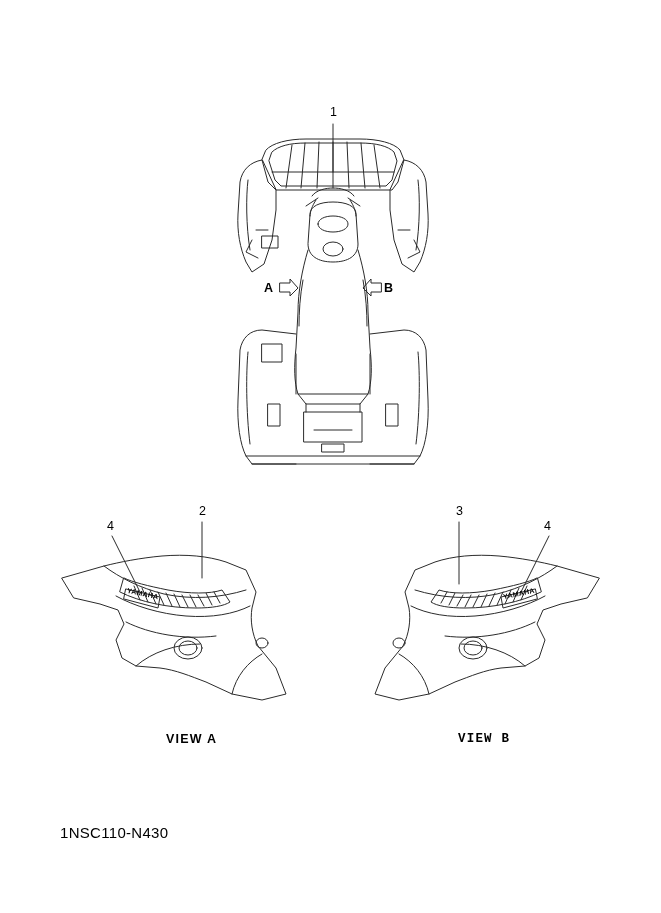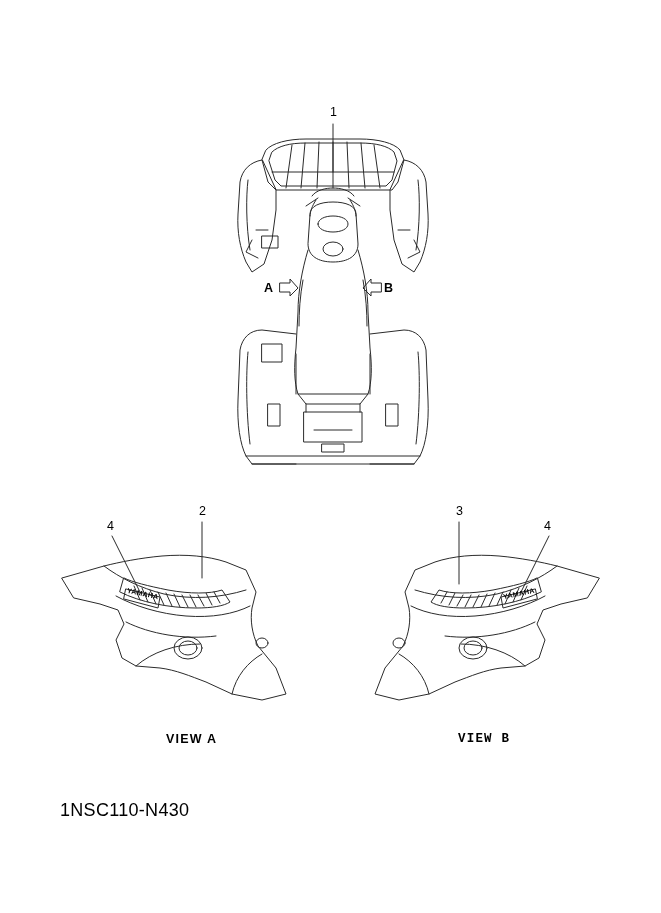--- a/index.html
+++ b/index.html
@@ -41,22 +41,22 @@
     font-weight: bold;
     letter-spacing: 1.2px;
   }
   .ab-label {
     font-size: 12.5px;
     font-weight: bold;
   }
   .partcode {
     position: absolute;
     left: 60px;
-    top: 800px;
-    font-size: 18px;
+    top: 824px;
+    font-size: 15px;
     letter-spacing: 0.3px;
   }
 </style>
 </head>
 <body>
 
 <div class="page">
 
   <svg class="diagram-svg" viewBox="0 0 661 913">
     <g fill="none" stroke="#2b2b2b" stroke-width="1" stroke-linejoin="round" stroke-linecap="round">

